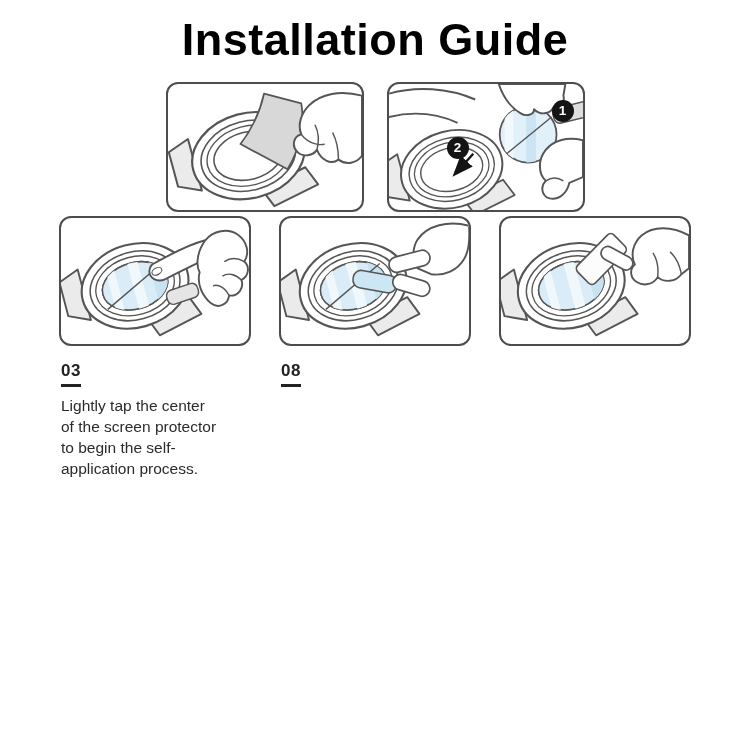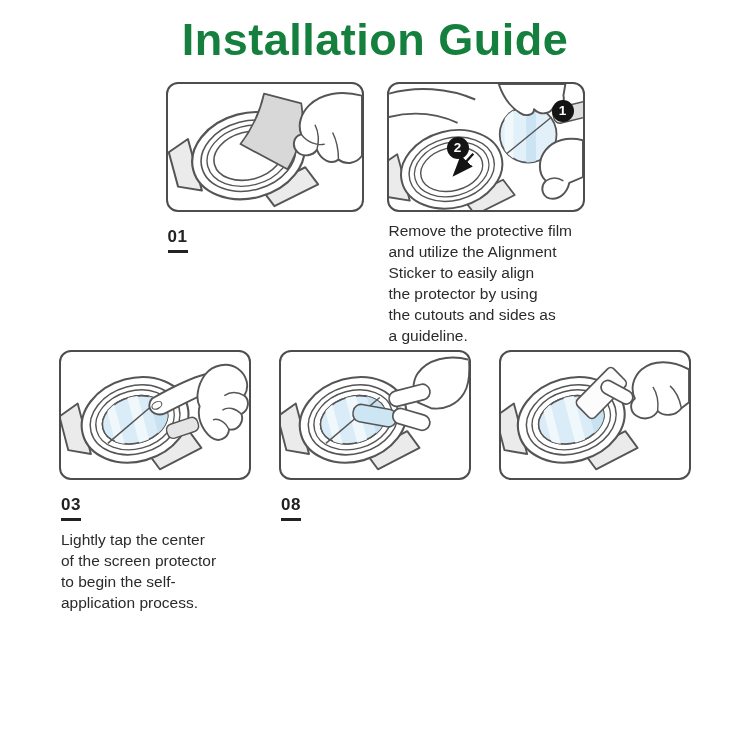--- a/index.html
+++ b/index.html
@@ -1,19 +1,19 @@
 <!DOCTYPE html>
 <html><head>
 <meta charset="utf-8">
 <style>
   html,body{margin:0;padding:0;background:#ffffff;}
   body{width:750px;height:750px;overflow:hidden;
        font-family:"Liberation Sans","DejaVu Sans",sans-serif;color:#2b2b2b;}
   h1{margin:14px 0 0;text-align:center;font-size:45px;line-height:1.15;
-     font-weight:700;color:#15803d;letter-spacing:.5px;}
+     font-weight:700;color:#000000;letter-spacing:.5px;}
   .row{display:flex;justify-content:center;align-items:flex-start;}
   .row1{margin-top:16px;gap:23px;}
   .row2{margin-top:4px;gap:28px;}
   .row1 .step{width:198px;}
   .row2 .step{width:192px;}
   .panel{position:relative;height:130px;border:2.2px solid #4d4d4d;border-radius:12px;
          background:#fff;box-sizing:border-box;overflow:hidden;}
   .panel svg{display:block;width:100%;height:100%;}
   .step-label{margin:15px 0 0 2px;}
   .step-label .num{font-size:17px;font-weight:700;color:#222;letter-spacing:.5px;}
@@ -60,24 +60,20 @@
           <g transform="translate(82,74) rotate(-15) scale(1.02)">
             <use href="#watchbody"></use>
           </g>
           <path d="M98,10 L136,20 C140,42 134,68 122,88 L74,62 C86,46 94,28 98,10 Z" fill="#d8d8d8" stroke="#555" stroke-width="1.8" stroke-linejoin="round"></path>
           <g>
             <path d="M198,12 C176,6 156,10 144,22 C136,30 132,42 136,52 C128,54 126,64 132,70 C138,76 148,74 152,68 C156,78 166,84 174,78 C182,84 192,82 198,74 Z" fill="#fff" stroke="#555" stroke-width="2" stroke-linejoin="round"></path>
             <path d="M152,68 C154,60 154,50 150,42 M174,78 C174,68 172,58 168,50 M136,52 C142,60 152,64 160,62" fill="none" stroke="#555" stroke-width="1.5"></path>
           </g>
         </svg>
       </div>
-      <div class="step-label">
-        <span class="num">01</span>
-        <span class="rule"></span>
-      </div>
     </section>
 
     <section class="step">
       <div class="panel">
         <svg viewBox="0 0 198 130" preserveAspectRatio="none">
           <g>
             <path d="M0,10 C28,2 60,4 88,16" fill="none" stroke="#555" stroke-width="2"></path>
             <path d="M0,34 C24,28 48,30 70,40" fill="none" stroke="#555" stroke-width="2"></path>
           </g>
           <g transform="translate(64,88) rotate(-15) scale(0.92)">
@@ -98,26 +94,20 @@
           <path d="M86,72 L68,92" fill="none" stroke="#141414" stroke-width="2.4" marker-end="url(#arrowhead)"></path>
           <g>
             <path d="M112,0 C116,12 124,24 134,30 C140,34 148,32 148,26 C154,32 164,32 168,24 C174,26 180,20 178,12 L180,0 Z" fill="#fff" stroke="#555" stroke-width="2" stroke-linejoin="round"></path>
             <path d="M198,58 C182,54 168,58 160,68 C152,78 152,92 160,100 C154,106 156,116 164,118 C174,120 182,112 184,102 L198,96 Z" fill="#fff" stroke="#555" stroke-width="2" stroke-linejoin="round"></path>
             <path d="M160,100 C166,96 172,96 178,100" fill="none" stroke="#555" stroke-width="1.5"></path>
           </g>
         </svg>
         <span class="badge" style="left:163px;top:16px">1</span>
         <span class="badge" style="left:58px;top:53px">2</span>
       </div>
-      <p class="step-text">Remove the protective film
-and utilize the Alignment
-Sticker to easily align
-the protector by using
-the cutouts and sides as
-a guideline.</p>
     </section>
   </div>
 
   <div class="row row2">
 
     <section class="step">
       <div class="panel">
         <svg viewBox="0 0 198 130" preserveAspectRatio="none">
           <g transform="translate(78,70) rotate(-15)">
             <use href="#watchbody"></use>

